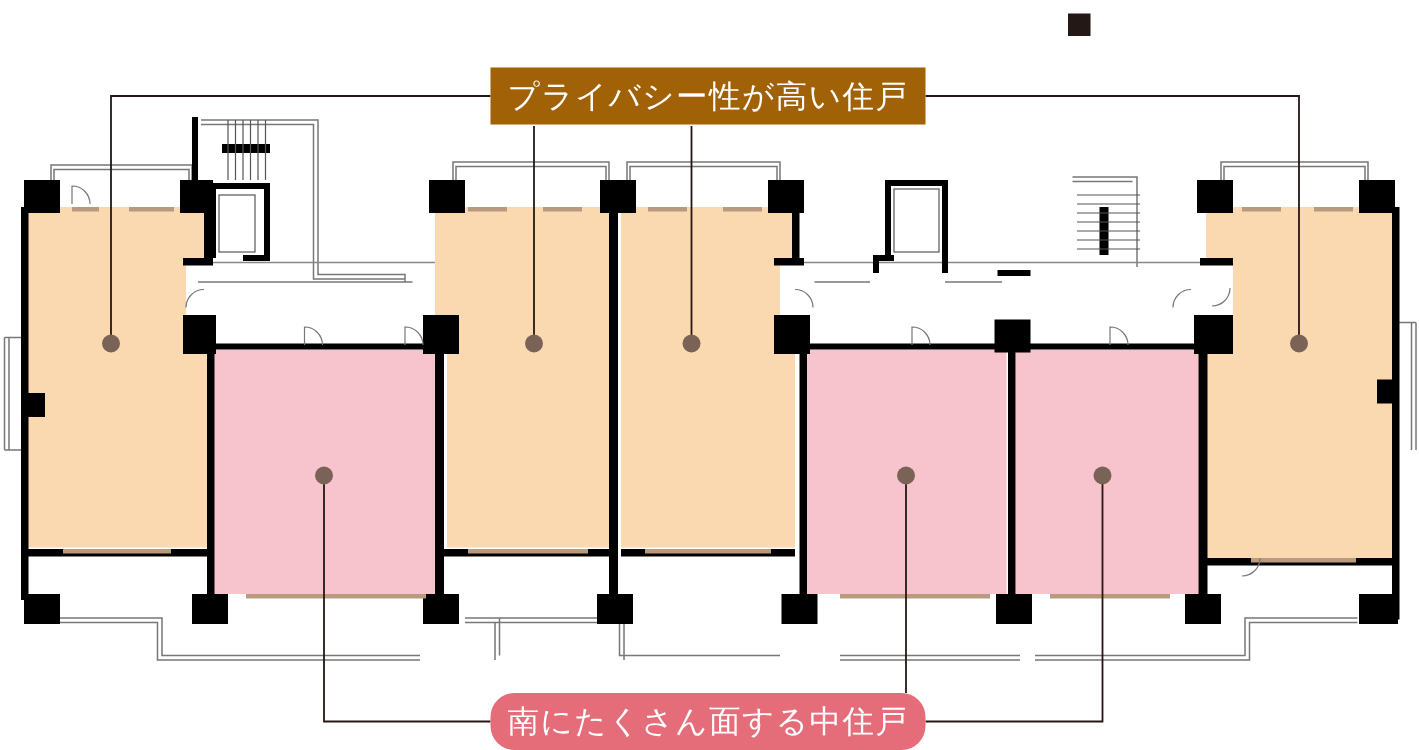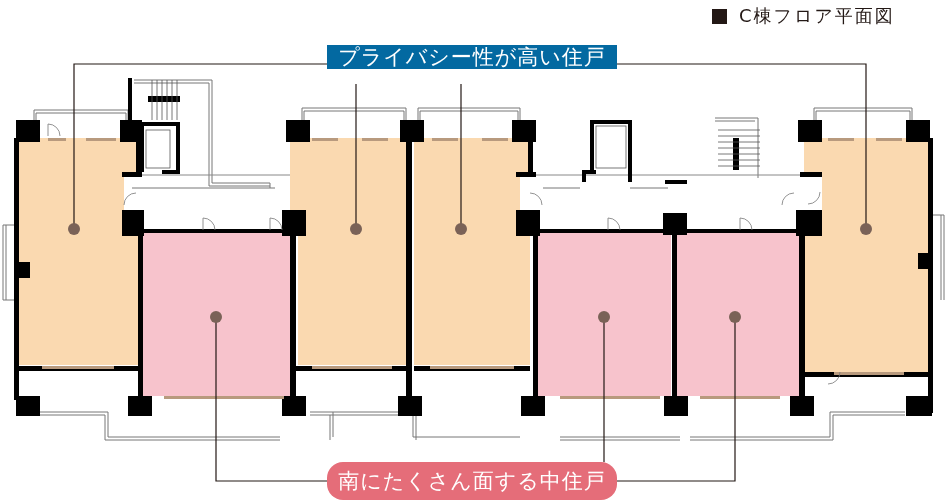--- a/index.html
+++ b/index.html
@@ -4,21 +4,21 @@
 <style>
   html, body { margin: 0; padding: 0; background: #ffffff; }
   body { width: 946px; height: 500px; position: relative; overflow: hidden;
          font-family: "DejaVu Sans", sans-serif; }
   #plan { position: absolute; left: 0; top: 0; }
   .title { position: absolute; left: 712px; top: 3px; height: 26px; display: flex; align-items: center;
            font-size: 18px; color: #231815; letter-spacing: 2px; font-family: "DejaVu Sans", sans-serif; }
   .title .sq { width: 15px; height: 15px; background: #231815; margin-right: 12px; display: inline-block; }
   .callout { position: absolute; color: #ffffff; font-family: "DejaVu Serif", serif; font-size: 21px;
              display: flex; align-items: center; justify-content: center; letter-spacing: 1px; }
-  .callout.top { left: 327px; top: 45px; width: 290px; height: 24px; background: #0369a1; }
+  .callout.top { left: 327px; top: 45px; width: 290px; height: 38px; background: #a16207; }
   .callout.bottom { left: 327px; top: 462px; width: 290px; height: 38px; background: #e56d79; border-radius: 16px; }
 </style>
 </head>
 <body>
 
 <svg id="plan" width="946" height="500" viewBox="0 0 946 500">
 
   <g fill="none" stroke="#777" stroke-width="1">
     <path d="M34,122 V110 H128 V122"></path>
       <path d="M36,122 V113 H126 V122"></path>
@@ -182,21 +182,20 @@
     <circle cx="461" cy="229" r="6"></circle>
     <circle cx="866" cy="229" r="6"></circle>
     <circle cx="216" cy="317" r="6"></circle>
     <circle cx="604" cy="317" r="6"></circle>
     <circle cx="735" cy="317" r="6"></circle>
   </g>
 </svg>
 
 <div class="title">
   <span class="sq"></span>
-  <span>C棟フロア平面図</span>
 </div>
 
 <div class="callout top">
   <span>プライバシー性が高い住戸</span>
 </div>
 
 <div class="callout bottom">
   <span>南にたくさん面する中住戸</span>
 </div>
 

